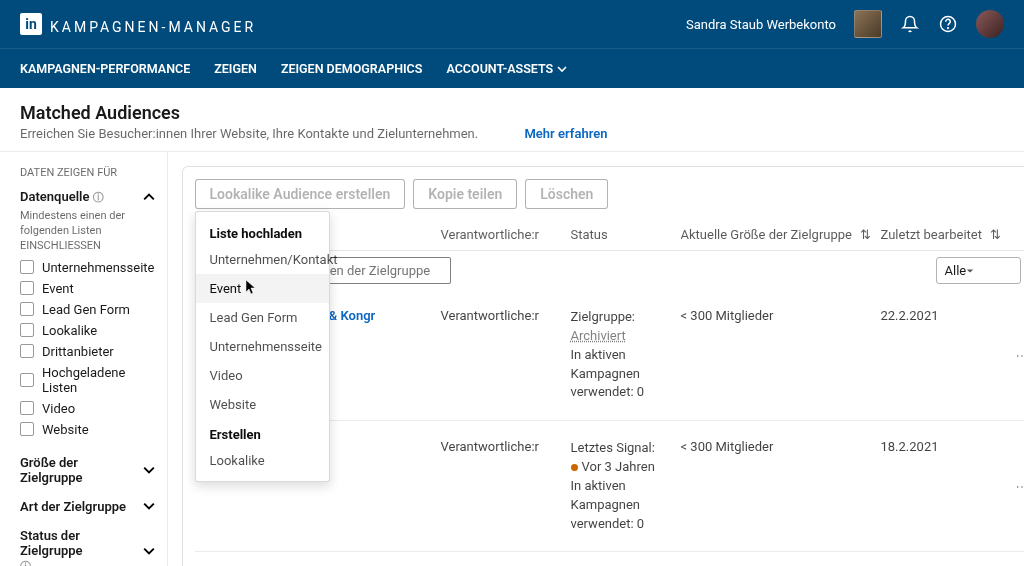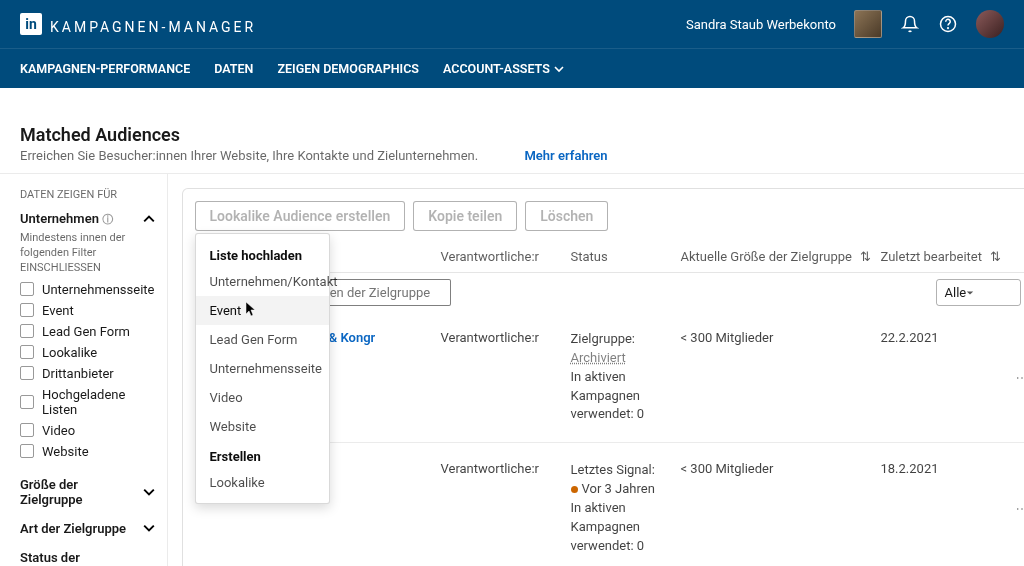--- a/index.html
+++ b/index.html
@@ -11,21 +11,21 @@
 .logo-text { letter-spacing: 3px; font-size: 14px; font-weight: 400; }
 .topbar-right { display: flex; align-items: center; gap: 18px; }
 .account-name { font-size: 13px; }
 .avatar-sm { width: 28px; height: 28px; border-radius: 2px; background: linear-gradient(135deg,#8b7355,#4a3a28); border: 1px solid rgba(255,255,255,0.3); }
 .avatar-round { width: 28px; height: 28px; border-radius: 50%; background: linear-gradient(135deg,#8b5a5a,#3a2020); }
 .icon-btn { width: 20px; height: 20px; display: flex; align-items: center; justify-content: center; cursor: pointer; }
 
 .navbar { background: #004b7c; height: 40px; display: flex; align-items: center; padding: 0 20px; gap: 24px; border-top: 1px solid rgba(255,255,255,0.1); }
 .nav-item { color: #fff; font-size: 12.5px; font-weight: 600; cursor: pointer; display: flex; align-items: center; gap: 4px; }
 
-.page-head { padding: 14px 20px 10px; border-bottom: 1px solid rgba(0,0,0,0.08); margin-top: 22px; }
+.page-head { padding: 14px 20px 10px; border-bottom: 1px solid rgba(0,0,0,0.08); }
 .page-title { font-size: 18px; font-weight: 600; margin-bottom: 3px; }
 .page-sub { font-size: 13px; color: rgba(0,0,0,0.6); }
 .page-sub a { color: #0a66c2; text-decoration: none; font-weight: 600; padding-left: 43px; }
 
 .workspace { display: flex; }
 .sidebar { width: 185px; padding: 14px 12px 14px 20px; border-right: 1px solid rgba(0,0,0,0.08); font-size: 13px; }
 .sb-heading { font-size: 11px; color: rgba(0,0,0,0.6); margin-bottom: 10px; }
 .sb-section-head { display: flex; justify-content: space-between; align-items: center; font-weight: 600; margin: 8px 0 4px; cursor: pointer; }
 .sb-help { font-size: 11px; color: rgba(0,0,0,0.6); margin-bottom: 4px; line-height: 1.35; }
 .sb-check { display: flex; align-items: center; gap: 8px; margin: 6px 0; cursor: pointer; }
@@ -90,21 +90,21 @@
           <path d="M9 9a3 3 0 1 1 5 2c-1 1-2 1.5-2 3"></path>
           <circle cx="12" cy="17.5" r="0.5" fill="#fff"></circle>
         </svg>
     </div>
     <div class="avatar-round"></div>
   </div>
 </div>
 
 <div class="navbar">
   <div class="nav-item">KAMPAGNEN-PERFORMANCE</div>
-  <div class="nav-item">DATEN</div>
+  <div class="nav-item">ZEIGEN</div>
   <div class="nav-item">ZEIGEN DEMOGRAPHICS</div>
   <div class="nav-item">
     <span>ACCOUNT-ASSETS</span>
     <span>
         <svg width="10" height="10" viewBox="0 0 10 10">
           <path d="M1 3l4 4 4-4" stroke="#fff" stroke-width="1.6" fill="none"></path>
         </svg>
       </span>
   </div>
 </div>
@@ -114,28 +114,28 @@
   <div class="page-sub">
     <span>Erreichen Sie Besucher:innen Ihrer Website, Ihre Kontakte und Zielunternehmen.</span>
     <a href="#">Mehr erfahren</a>
   </div>
 </div>
 
 <div class="workspace">
   <div class="sidebar">
     <div class="sb-heading">DATEN ZEIGEN FÜR</div>
     <div class="sb-section-head">
-      <span><span>Unternehmen</span> <span style="font-size:11px;color:rgba(0,0,0,0.4)">ⓘ</span></span>
+      <span><span>Datenquelle</span> <span style="font-size:11px;color:rgba(0,0,0,0.4)">ⓘ</span></span>
       <span>
           <svg width="12" height="12" viewBox="0 0 10 10">
             <path d="M1 7l4-4 4 4" stroke="#000" stroke-width="1.6" fill="none"></path>
           </svg>
         </span>
     </div>
-    <div class="sb-help"><span>Mindestens innen der folgenden Filter</span><br><span>EINSCHLIESSEN</span></div>
+    <div class="sb-help"><span>Mindestens einen der folgenden Listen</span><br><span>EINSCHLIESSEN</span></div>
     <div class="sb-check">
         <div class="box"></div>
         <span>Unternehmensseite</span>
       </div>
     <div class="sb-check">
         <div class="box"></div>
         <span>Event</span>
       </div>
     <div class="sb-check">
         <div class="box"></div>

